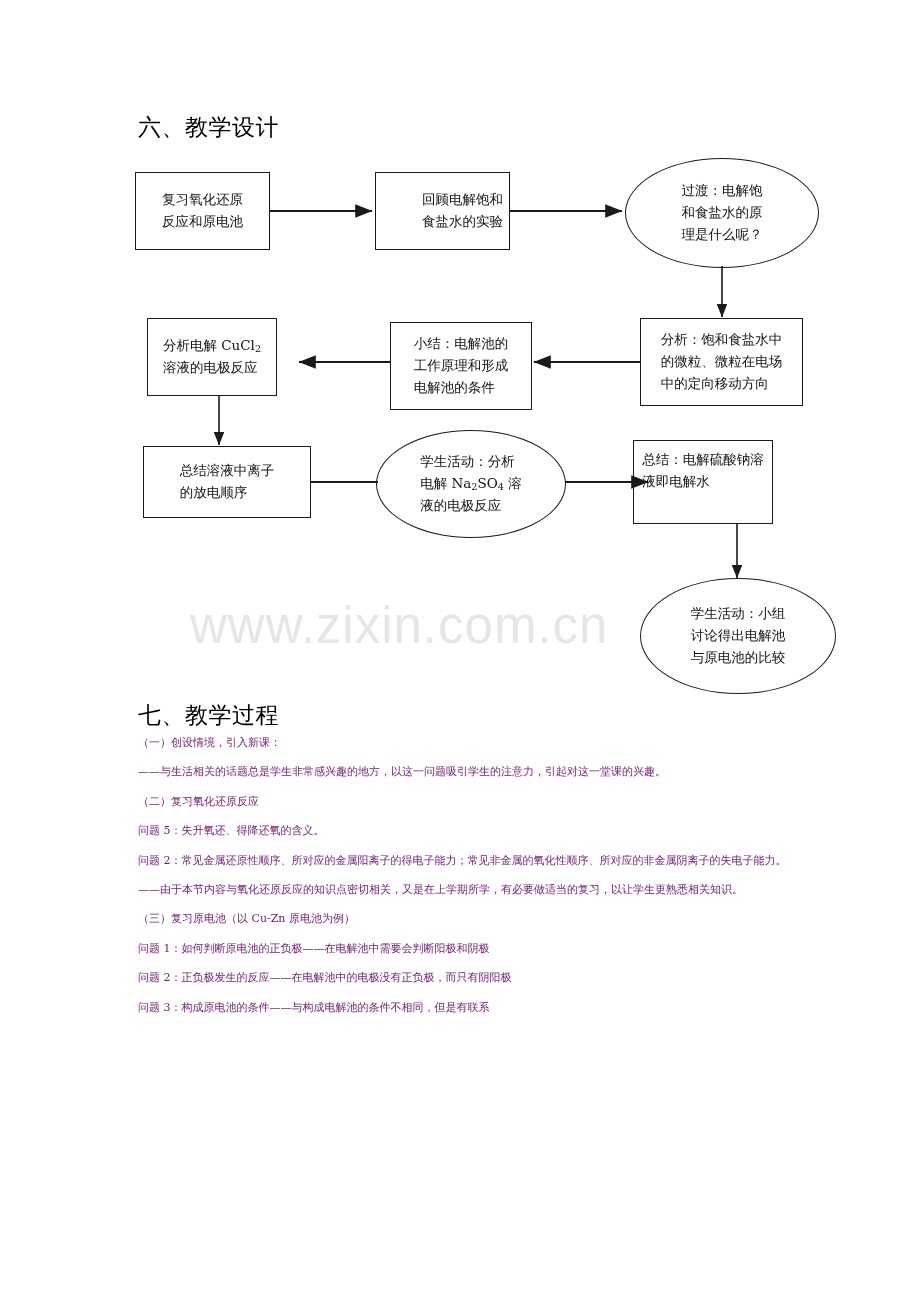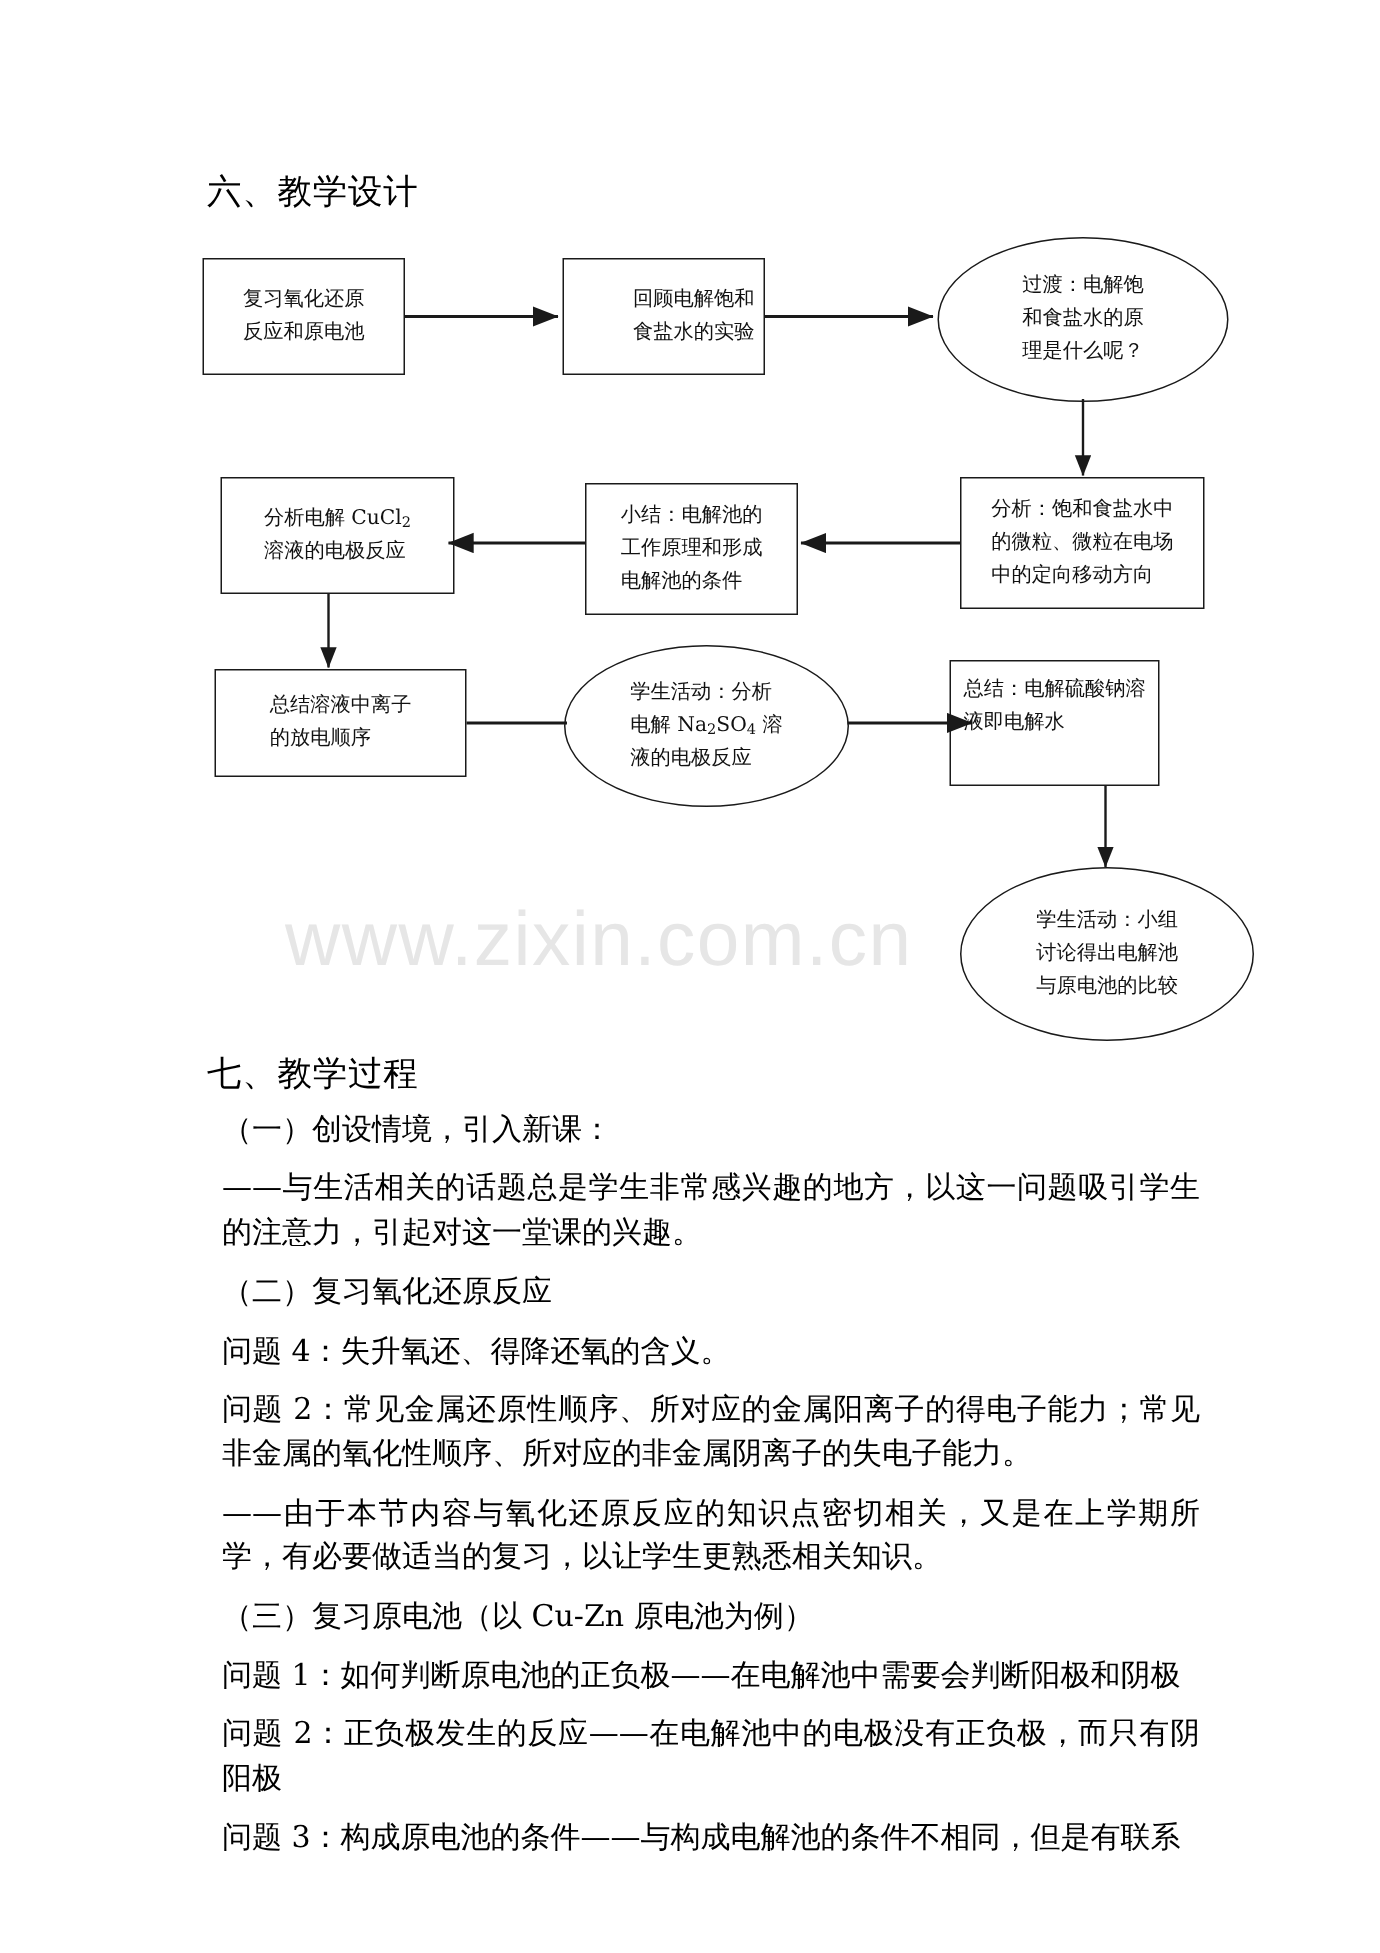--- a/index.html
+++ b/index.html
@@ -93,25 +93,25 @@
 
   
   .body-text {
     position: absolute;
     left: 138px;
     top: 728px;
     width: 672px;
     z-index: 3;
   }
   .body-text p {
-    margin: 10px;
+    margin: 0;
     font-family: "DejaVu Serif", "Liberation Serif", serif;
-    font-size: 20px;
+    font-size: 11px;
     line-height: 29.4px;
-    color: #000000;
+    color: #701a75;
     text-align: justify;
     text-justify: inter-ideograph;
   }
   .svgline { position: absolute; left: 0; top: 0; z-index: 1; }
 </style>
 </head>
 <body>
 
 <div class="page">
 
@@ -168,21 +168,21 @@
 的微粒、微粒在电场
 中的定向移动方向</div>
     </div>
 
     <div class="node box" style="left:390px; top:322px; width:142px; height:88px;">
       <div class="txt">小结：电解池的
 工作原理和形成
 电解池的条件</div>
     </div>
 
-    <div class="node box" style="left:147px; top:318px; width:156px; height:78px;">
+    <div class="node box" style="left:147px; top:318px; width:130px; height:78px;">
       <div class="txt"><span>分析电解 CuCl</span><sub>2</sub><br><span>溶液的电极反应</span></div>
     </div>
 
     <div class="node box" style="left:143px; top:446px; width:168px; height:72px;">
       <div class="txt">总结溶液中离子
 的放电顺序</div>
     </div>
 
     <div class="node ellipse" style="left:376px; top:430px; width:190px; height:108px;">
       <div class="txt"><span>学生活动：分析</span><br><span>电解 Na</span><sub>2</sub><span>SO</span><sub>4</sub><span> 溶</span><br><span>液的电极反应</span></div>
@@ -199,21 +199,21 @@
 与原电池的比较</div>
     </div>
   </div>
 
   <div class="heading" id="heading-7">七、教学过程</div>
 
   <div class="body-text">
     <p>（一）创设情境，引入新课：</p>
     <p>——与生活相关的话题总是学生非常感兴趣的地方，以这一问题吸引学生的注意力，引起对这一堂课的兴趣。</p>
     <p>（二）复习氧化还原反应</p>
-    <p>问题 4：失升氧还、得降还氧的含义。</p>
+    <p>问题 5：失升氧还、得降还氧的含义。</p>
     <p>问题 2：常见金属还原性顺序、所对应的金属阳离子的得电子能力；常见非金属的氧化性顺序、所对应的非金属阴离子的失电子能力。</p>
     <p>——由于本节内容与氧化还原反应的知识点密切相关，又是在上学期所学，有必要做适当的复习，以让学生更熟悉相关知识。</p>
     <p>（三）复习原电池（以 Cu-Zn 原电池为例）</p>
     <p>问题 1：如何判断原电池的正负极——在电解池中需要会判断阳极和阴极</p>
     <p>问题 2：正负极发生的反应——在电解池中的电极没有正负极，而只有阴阳极</p>
     <p>问题 3：构成原电池的条件——与构成电解池的条件不相同，但是有联系</p>
   </div>
 
 </div>
 

